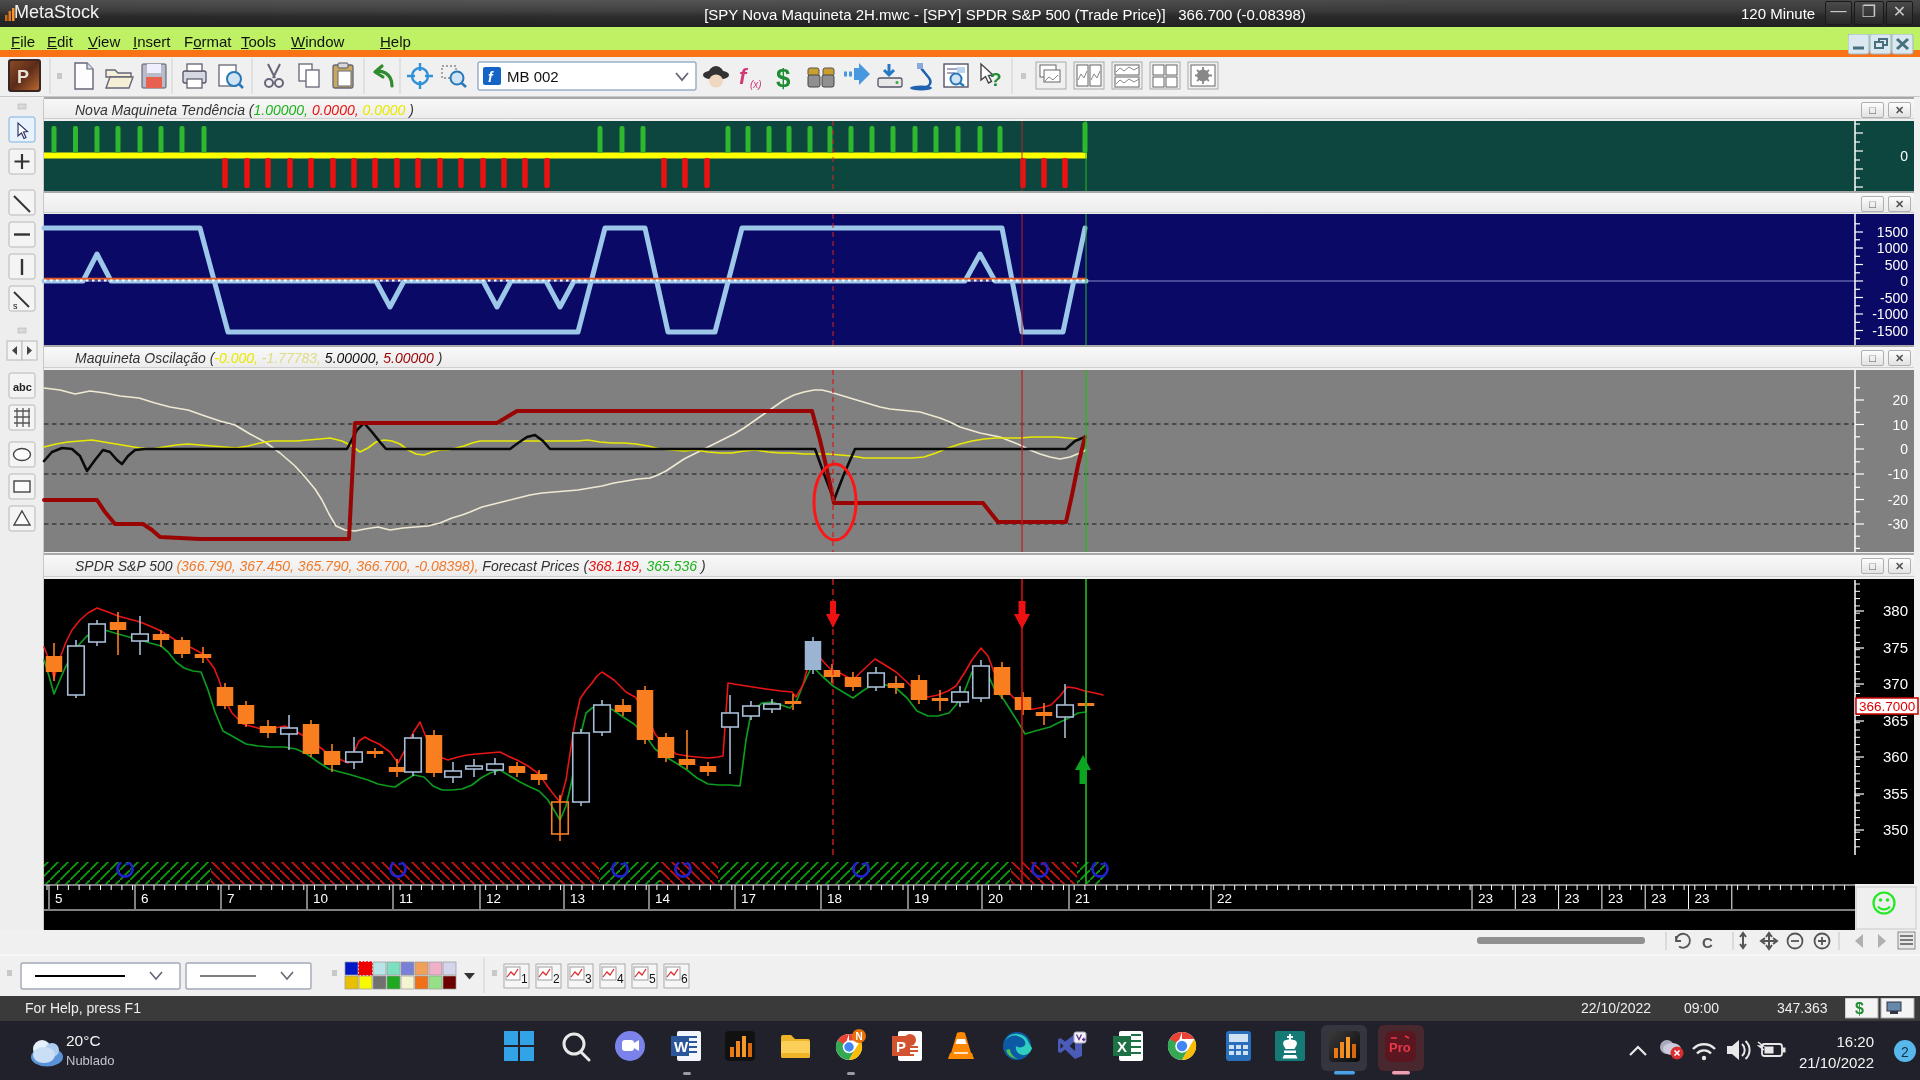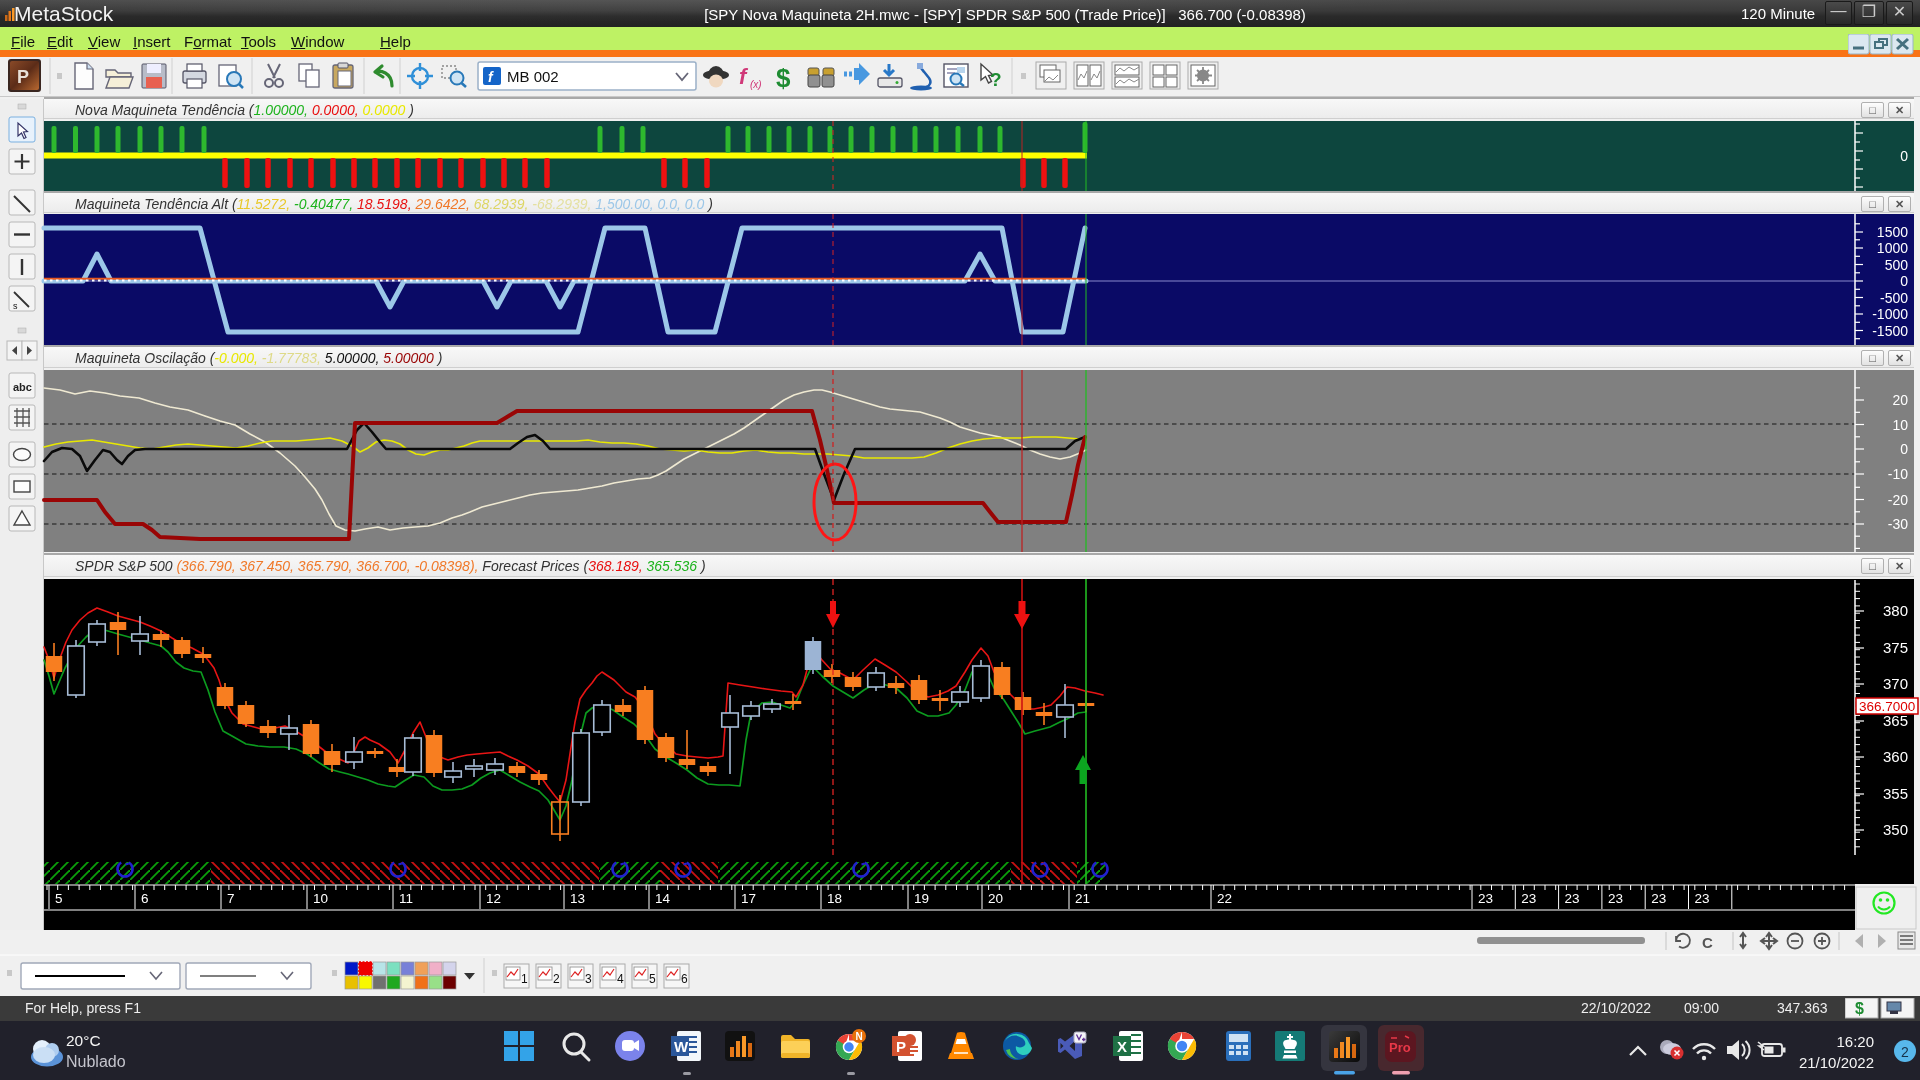--- a/index.html
+++ b/index.html
@@ -1,21 +1,21 @@
 <!DOCTYPE html>
 <html><head><meta charset="utf-8">
 <style>
 * { margin:0; padding:0; box-sizing:border-box; }
 body { width:1920px; height:1080px; overflow:hidden; font-family:"Liberation Sans", sans-serif; background:#f0f0f0; position:relative; }
 .abs { position:absolute; }
 #titlebar { left:0; top:0; width:1920px; height:27px;
   background:linear-gradient(#484848 0%, #3a3a3a 40%, #2a2a2a 60%, #222 100%); }
 #titlebar .swoosh { position:absolute; left:0; top:0; width:1920px; height:27px;
   background:radial-gradient(ellipse 1400px 60px at 620px -20px, rgba(255,255,255,0.13), rgba(255,255,255,0) 70%); }
-#logo { position:absolute; left:14px; top:2px; color:#f2f2f2; font-size:21px; letter-spacing:0px; }
+#logo { position:absolute; left:14px; top:2px; color:#f2f2f2; font-size:18px; letter-spacing:0px; }
 #wtitle { position:absolute; left:620px; top:6px; width:770px; text-align:center; color:#fff; font-size:15px; white-space:nowrap; }
 #per { position:absolute; left:1741px; top:5px; color:#fff; font-size:15px; }
 .tbtn { position:absolute; top:1px; height:24px; background:linear-gradient(#4a4a4a,#282828); border:1px solid #1a1a1a; border-radius:2px; color:#ccc; text-align:center; }
 #menubar { left:0; top:27px; width:1920px; height:30px; background:#bef264; border-bottom:7px solid #f97316; }
 .mi { position:absolute; top:6px; font-size:15px; color:#111; }
 .mi u { text-decoration:underline; }
 #toolbar { left:0; top:57px; width:1920px; height:40px; background:#f0f0f0; border-bottom:1px solid #c8c8c8; }
 .hdr { position:absolute; left:44px; width:1870px; background:linear-gradient(#f8f8f8,#ececec); border-top:2px solid #a8a8a8; border-bottom:1px solid #cfcfcf; font-size:14px; color:#333; }
 .hdr .t { position:absolute; left:31px; top:3px; white-space:pre;font-style:italic; }
 .hbtn { position:absolute; top:3px; width:23px; height:16px; background:linear-gradient(#fdfdfd,#e2e2e2); border:1px solid #b0b0b0; border-radius:2px; color:#555; font-size:11px; text-align:center; line-height:14px; font-weight:bold; }
@@ -208,21 +208,20 @@
       <path d="M 15,5 v 17 M 7,13.5 h 17 M 9,8 l 12,11 M 21,8 l -12,11" stroke="#888" stroke-width="1.8"></path>
     </g>
 </svg>
 
 <div class="hdr abs" style="top:97px;height:22px;">
   <div class="t">Nova Maquineta Tendência (<span style="color:#1db31d">1.00000,</span> <span style="color:#e81010">0.0000,</span> <span style="color:#e8e800">0.0000</span> )</div>
   <div class="hbtn" style="left:1817px">□</div>
     <div class="hbtn" style="left:1844px">✕</div>
 </div>
 <div class="hdr abs" style="top:191px;height:22px;">
-  <div class="t">Maquineta Tendência Alt (<span style="color:#e8c828">11.5272,</span> <span style="color:#1db31d">-0.40477,</span> <span style="color:#e81010">18.5198,</span> <span style="color:#f07828">29.6422,</span> <span style="color:#ddd665">68.2939,</span> <span style="color:#e4e0a0">-68.2939,</span> <span style="color:#9cc7e8">1,500.00, 0.0, 0.0</span> )</div>
   <div class="hbtn" style="left:1817px">□</div>
     <div class="hbtn" style="left:1844px">✕</div>
 </div>
 <div class="hdr abs" style="top:345px;height:23px;">
   <div class="t">Maquineta Oscilação (<span style="color:#e8e800">-0.000,</span> <span style="color:#deda88">-1.77783,</span> <span style="color:#111">5.00000,</span> <span style="color:#990505">5.00000</span> )</div>
   <div class="hbtn" style="left:1817px">□</div>
     <div class="hbtn" style="left:1844px">✕</div>
 </div>
 <div class="hdr abs" style="top:553px;height:24px;">
   <div class="t">SPDR S&amp;P 500 <span style="color:#f07828">(366.790, 367.450, 365.790, 366.700, -0.08398),</span> Forecast Prices (<span style="color:#e81010">368.189,</span> <span style="color:#1db31d">365.536</span> )</div>
@@ -916,21 +915,21 @@
   <svg class="abs" style="left:1845px;top:2px" width="72" height="21">
     <rect x="0" y="0" width="33" height="20" fill="#f4f4f4" stroke="#aaa"></rect>
     <text x="10" y="16" font-size="16" font-weight="bold" fill="#1e8c32">$</text>
     <rect x="36" y="0" width="33" height="20" fill="#f4f4f4" stroke="#aaa"></rect>
     <rect x="42" y="4" width="14" height="9" fill="#6688aa" stroke="#334"></rect>
       <rect x="45" y="13" width="8" height="3" fill="#334"></rect>
   </svg>
 </div>
 <div id="taskbar" class="abs">
   <div class="abs" style="left:66px;top:11px;color:#f4f4f4;font-size:15.5px;">20°C</div>
-  <div class="abs" style="left:66px;top:32px;color:#c4c4cc;font-size:16px;">Nublado</div>
+  <div class="abs" style="left:66px;top:32px;color:#c4c4cc;font-size:13px;">Nublado</div>
 </div>
 <svg class="abs" style="left:0;top:1021px;width:1920px;height:59px" viewBox="0 1021 1920 59">
   <g transform="translate(30,1036)">
       <ellipse cx="17" cy="21" rx="16" ry="9.5" fill="#5b93d8"></ellipse>
       <circle cx="12" cy="13" r="9" fill="#e4f0fc"></circle>
       <circle cx="22" cy="14" r="7" fill="#aecdf0"></circle>
       <ellipse cx="14" cy="19" rx="11" ry="8" fill="#cadff5"></ellipse>
     </g>
     <g transform="translate(504,1031)">
       <rect x="0" y="0" width="14" height="14" fill="#33a3e8"></rect>

